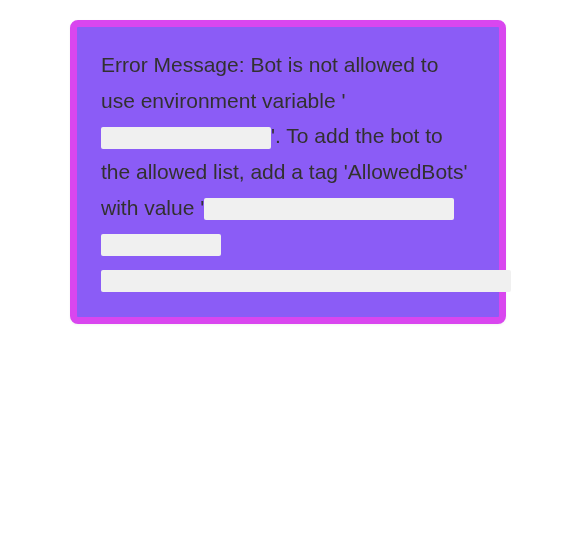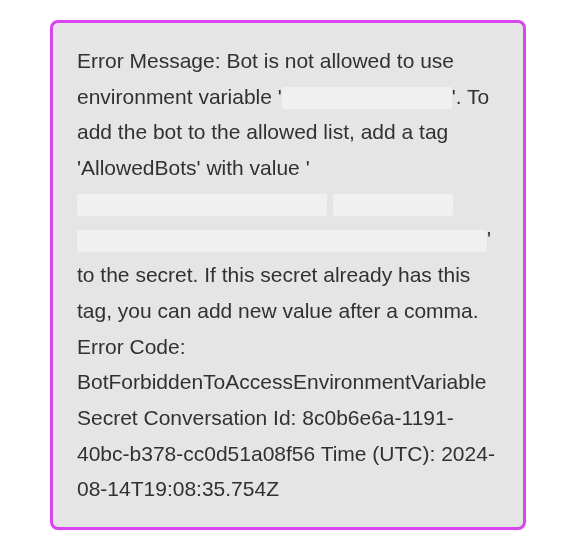--- a/index.html
+++ b/index.html
@@ -9,23 +9,23 @@
     }
     body {
       font-family: 'Segoe UI', -apple-system, BlinkMacSystemFont, sans-serif;
       background: #ffffff;
       padding: 20px;
       display: flex;
       justify-content: center;
       align-items: flex-start;
     }
     .error-card {
-      width: 476px;
-      background: #e5e5e5;
-      border: 3px solid #d946ef;
+      width: 436px;
+      background: #8b5cf6;
+      border: 7px solid #d946ef;
       border-radius: 8px;
       padding: 20px 24px;
       box-shadow: 0 1px 3px rgba(0,0,0,0.05);
     }
     .error-text {
       font-size: 21px;
       line-height: 1.7;
       color: #323130;
       word-wrap: break-word;
       overflow-wrap: break-word;
@@ -49,15 +49,15 @@
     .redacted-4 {
       width: 410px;
     }
   </style>
 </head>
 <body>
 
 <div class="error-card">
   <div class="error-text">
     <span>Error Message: Bot is not allowed to use environment variable '</span><span class="redacted redacted-1"></span><span>'. To add the bot to the allowed list, add a tag 'AllowedBots' with value '</span><span class="redacted redacted-2"></span>
-    <span class="redacted redacted-3"></span><br><span class="redacted redacted-4"></span><span>' to the secret. If this secret already has this tag, you can add new value after a comma. Error Code: BotForbiddenToAccessEnvironmentVariableSecret Conversation Id: 8c0b6e6a-1191-40bc-b378-cc0d51a08f56 Time (UTC): 2024-08-14T19:08:35.754Z</span>
+    <span class="redacted redacted-3"></span><br><span class="redacted redacted-4"></span>
   </div>
 </div>
 
 </body></html>

